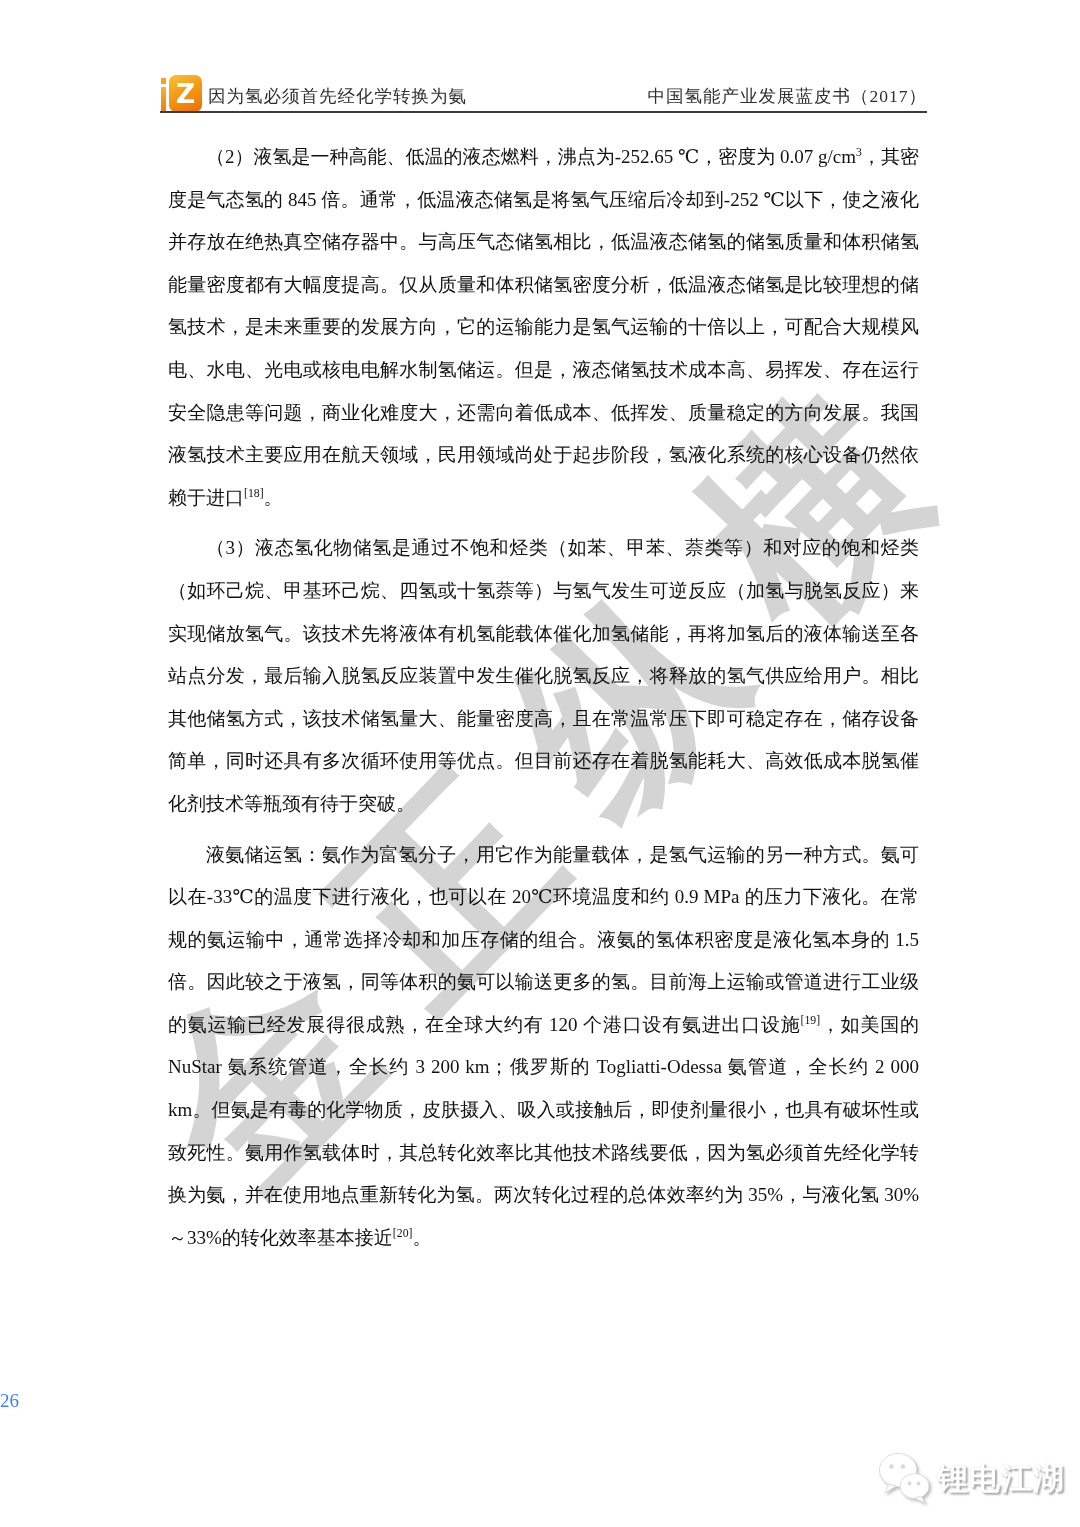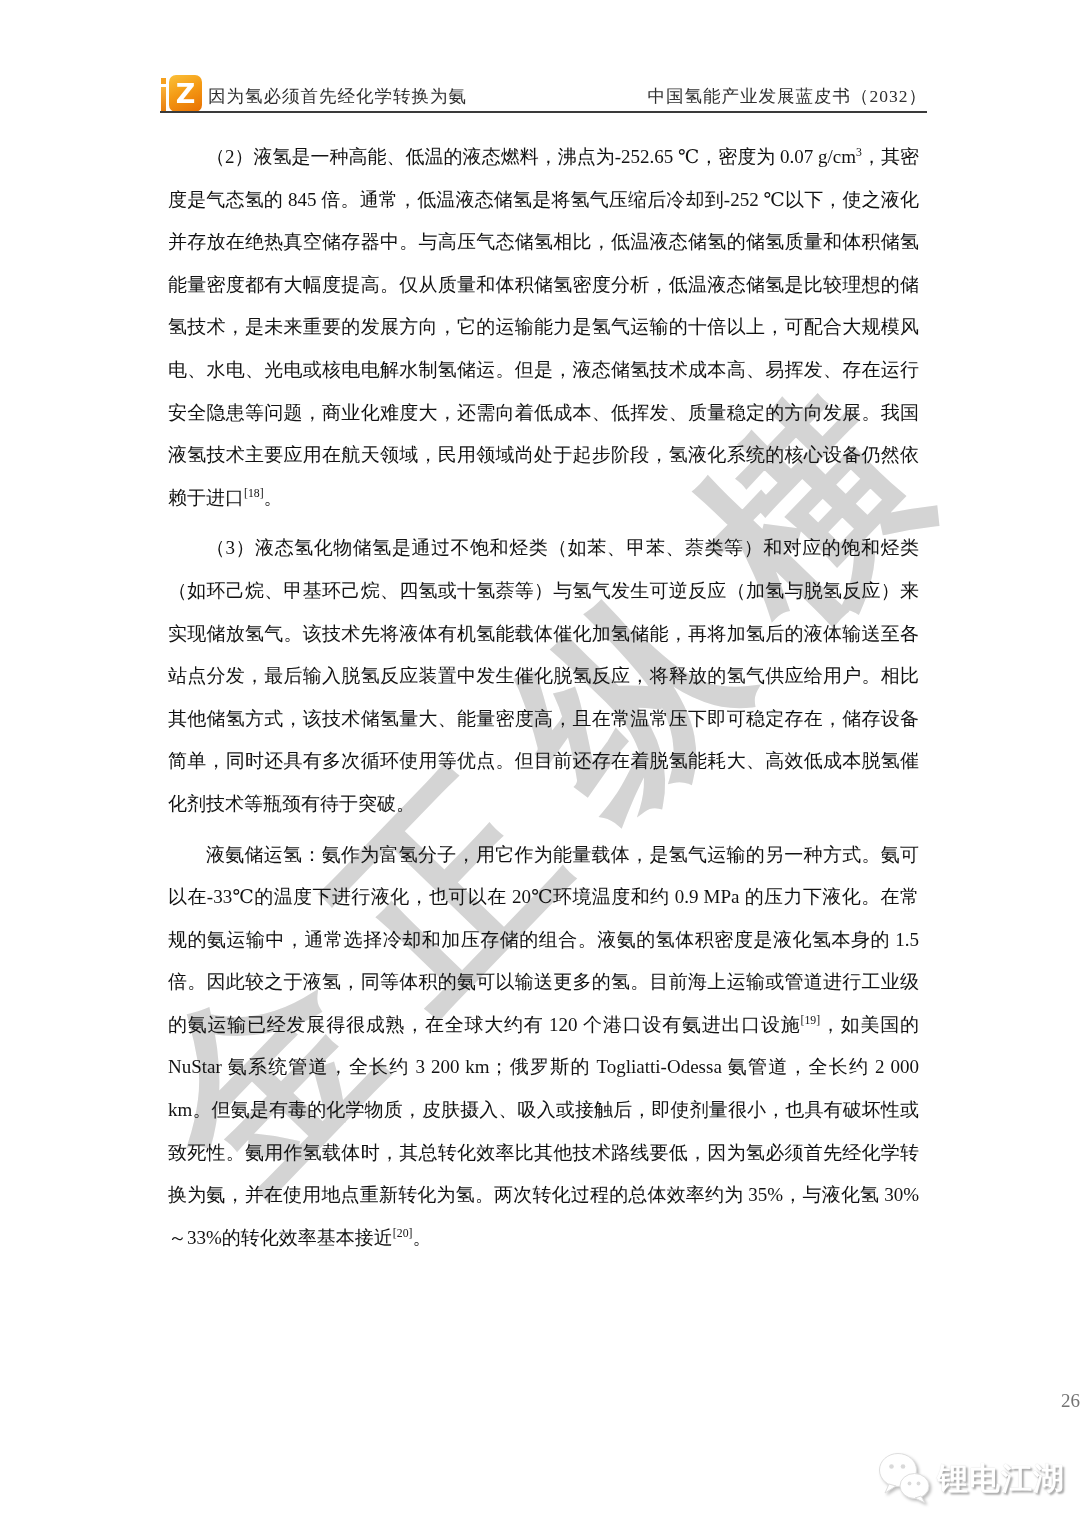--- a/index.html
+++ b/index.html
@@ -41,22 +41,22 @@
   .body-text {
     position:absolute; left:160px; top:128px; width:767px; z-index:1;
     font-size:19px; line-height:42.6px; color:#121212;
     text-align:justify;
   }
   .body-text p.para { margin:8px; text-indent:2em; }
   .body-text sup { font-size:0.62em; vertical-align:super; line-height:0; }
 
   
   .page-number {
-    position:absolute; left:0; top:1390px; width:1080px; text-align:right;
-    font-size:19px; color:#737373; z-index:1;
+    position:absolute; left:0; top:1390px; width:1080px; text-align:left;
+    font-size:19px; color:#3b82f6; z-index:1;
   }
 
   
   .corner-brand {
     position:absolute; left:878px; top:1450px; height:58px; z-index:2;
     display:flex; align-items:center; gap:7px;
   }
   .corner-brand svg { filter:drop-shadow(2px 2px 1.5px #bdbdbd); }
   .brand-name {
     font-family:"Liberation Sans","DejaVu Sans",sans-serif; font-weight:bold;
@@ -71,21 +71,21 @@
 <div class="page">
 
   <div class="watermark">金正纵横</div>
 
   <div class="logo">
     <span class="idot"></span>
     <span class="ibar"></span>
     <span class="zbox">Z</span>
   </div>
   <div class="company-name">因为氢必须首先经化学转换为氨</div>
-  <div class="doc-title">中国氢能产业发展蓝皮书（2032）</div>
+  <div class="doc-title">中国氢能产业发展蓝皮书（2017）</div>
   <div class="header-rule"></div>
 
   <div class="body-text">
       <p class="para"><span>（2）液氢是一种高能、低温的液态燃料，沸点为-252.65 ℃，密度为 0.07 g/cm</span><sup>3</sup><span>，其密度是气态氢的 845 倍。通常，低温液态储氢是将氢气压缩后冷却到-252 ℃以下，使之液化并存放在绝热真空储存器中。与高压气态储氢相比，低温液态储氢的储氢质量和体积储氢能量密度都有大幅度提高。仅从质量和体积储氢密度分析，低温液态储氢是比较理想的储氢技术，是未来重要的发展方向，它的运输能力是氢气运输的十倍以上，可配合大规模风电、水电、光电或核电电解水制氢储运。但是，液态储氢技术成本高、易挥发、存在运行安全隐患等问题，商业化难度大，还需向着低成本、低挥发、质量稳定的方向发展。我国液氢技术主要应用在航天领域，民用领域尚处于起步阶段，氢液化系统的核心设备仍然依赖于进口</span><sup>[18]</sup><span>。</span></p>
       <p class="para"><span>（3）液态氢化物储氢是通过不饱和烃类（如苯、甲苯、萘类等）和对应的饱和烃类（如环己烷、甲基环己烷、四氢或十氢萘等）与氢气发生可逆反应（加氢与脱氢反应）来实现储放氢气。该技术先将液体有机氢能载体催化加氢储能，再将加氢后的液体输送至各站点分发，最后输入脱氢反应装置中发生催化脱氢反应，将释放的氢气供应给用户。相比其他储氢方式，该技术储氢量大、能量密度高，且在常温常压下即可稳定存在，储存设备简单，同时还具有多次循环使用等优点。但目前还存在着脱氢能耗大、高效低成本脱氢催化剂技术等瓶颈有待于突破。</span></p>
       <p class="para"><span>液氨储运氢：氨作为富氢分子，用它作为能量载体，是氢气运输的另一种方式。氨可以在-33℃的温度下进行液化，也可以在 20℃环境温度和约 0.9 MPa 的压力下液化。在常规的氨运输中，通常选择冷却和加压存储的组合。液氨的氢体积密度是液化氢本身的 1.5 倍。因此较之于液氢，同等体积的氨可以输送更多的氢。目前海上运输或管道进行工业级的氨运输已经发展得很成熟，在全球大约有 120 个港口设有氨进出口设施</span><sup>[19]</sup><span>，如美国的 NuStar 氨系统管道，全长约 3 200 km；俄罗斯的 Togliatti-Odessa 氨管道，全长约 2 000 km。但氨是有毒的化学物质，皮肤摄入、吸入或接触后，即使剂量很小，也具有破坏性或致死性。氨用作氢载体时，其总转化效率比其他技术路线要低，因为氢必须首先经化学转换为氨，并在使用地点重新转化为氢。两次转化过程的总体效率约为 35%，与液化氢 30%～33%的转化效率基本接近</span><sup>[20]</sup><span>。</span></p>
     </div>
 
   <div class="page-number">26</div>
 

